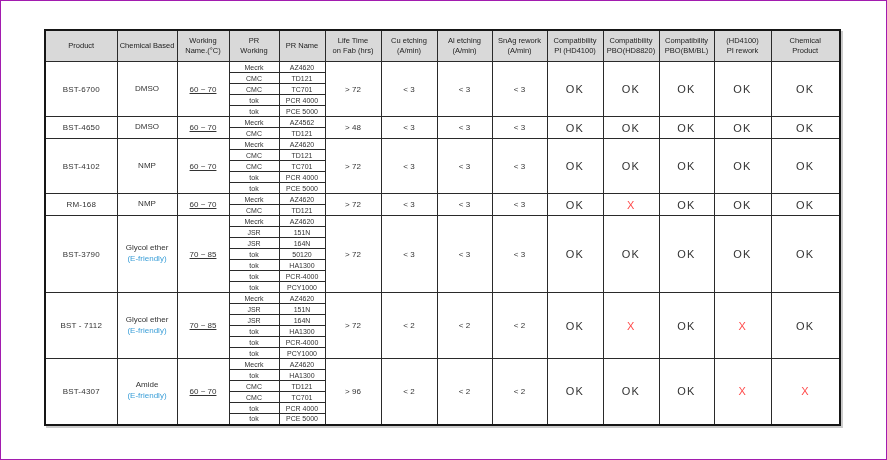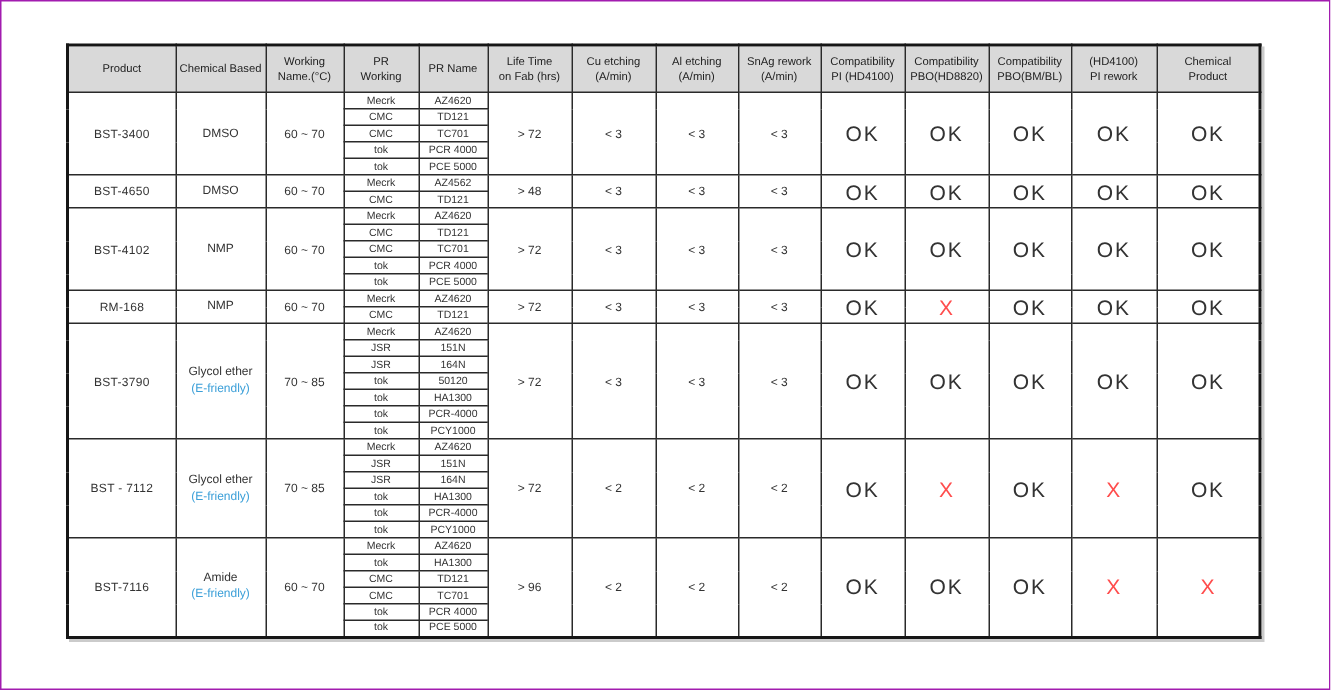--- a/index.html
+++ b/index.html
@@ -40,24 +40,24 @@
     background: #d9d9d9;
     height: 30px;
     font-size: 7.5px;
     font-weight: normal;
     line-height: 1.3;
     color: #222222;
   }
   table.spec tbody tr { height: 11px; }
   td.c-product { font-size: 8px; letter-spacing: 0.2px; }
   td.c-chemical { font-size: 8px; line-height: 1.35; }
-  td.c-temp { font-size: 8px; }
+  td.c-temp { font-size: 8px; text-decoration: underline; }
   td.c-supplier, td.c-prname { font-size: 7px; color: #3a3a3a; }
   td.c-value { font-size: 8px; }
-  td.c-flag { font-size: 14px; letter-spacing: 1.2px; }
+  td.c-flag { font-size: 11px; letter-spacing: 1.2px; }
   td.c-flag.is-x { color: #ff4d4d; letter-spacing: 0.5px; }
   .eco-note { display: block; }
 </style>
 </head>
 <body>
 
 <div class="page">
   <div class="table-wrap">
     <table class="spec">
       <colgroup>
@@ -89,21 +89,21 @@
             <th><span>SnAg rework</span><br><span>(A/min)</span></th>
             <th><span>Compatibility</span><br><span>PI (HD4100)</span></th>
             <th><span>Compatibility</span><br><span>PBO(HD8820)</span></th>
             <th><span>Compatibility</span><br><span>PBO(BM/BL)</span></th>
             <th><span>(HD4100)</span><br><span>PI rework</span></th>
             <th><span>Chemical</span><br><span>Product</span></th>
           </tr>
         </thead>
       <tbody>
           <tr>
-            <td class="c-product" rowspan="5">BST-3400</td>
+            <td class="c-product" rowspan="5">BST-6700</td>
             <td class="c-chemical" rowspan="5"><span>DMSO</span></td>
             <td class="c-temp" rowspan="5">60 ~ 70</td>
             <td class="c-supplier">Mecrk</td>
             <td class="c-prname">AZ4620</td>
             <td class="c-value" rowspan="5">&gt; 72</td>
             <td class="c-value" rowspan="5">&lt; 3</td>
             <td class="c-value" rowspan="5">&lt; 3</td>
             <td class="c-value" rowspan="5">&lt; 3</td>
             <td class="c-flag" rowspan="5">OK</td>
             <td class="c-flag" rowspan="5">OK</td>
@@ -269,21 +269,21 @@
           </tr>
           <tr>
             <td class="c-supplier">tok</td>
             <td class="c-prname">PCR-4000</td>
           </tr>
           <tr>
             <td class="c-supplier">tok</td>
             <td class="c-prname">PCY1000</td>
           </tr>
           <tr>
-            <td class="c-product" rowspan="6">BST-7116</td>
+            <td class="c-product" rowspan="6">BST-4307</td>
             <td class="c-chemical" rowspan="6"><span>Amide</span><span class="eco-note" style="color: rgb(59, 159, 216);">(E-friendly)</span></td>
             <td class="c-temp" rowspan="6">60 ~ 70</td>
             <td class="c-supplier">Mecrk</td>
             <td class="c-prname">AZ4620</td>
             <td class="c-value" rowspan="6">&gt; 96</td>
             <td class="c-value" rowspan="6">&lt; 2</td>
             <td class="c-value" rowspan="6">&lt; 2</td>
             <td class="c-value" rowspan="6">&lt; 2</td>
             <td class="c-flag" rowspan="6">OK</td>
             <td class="c-flag" rowspan="6">OK</td>

